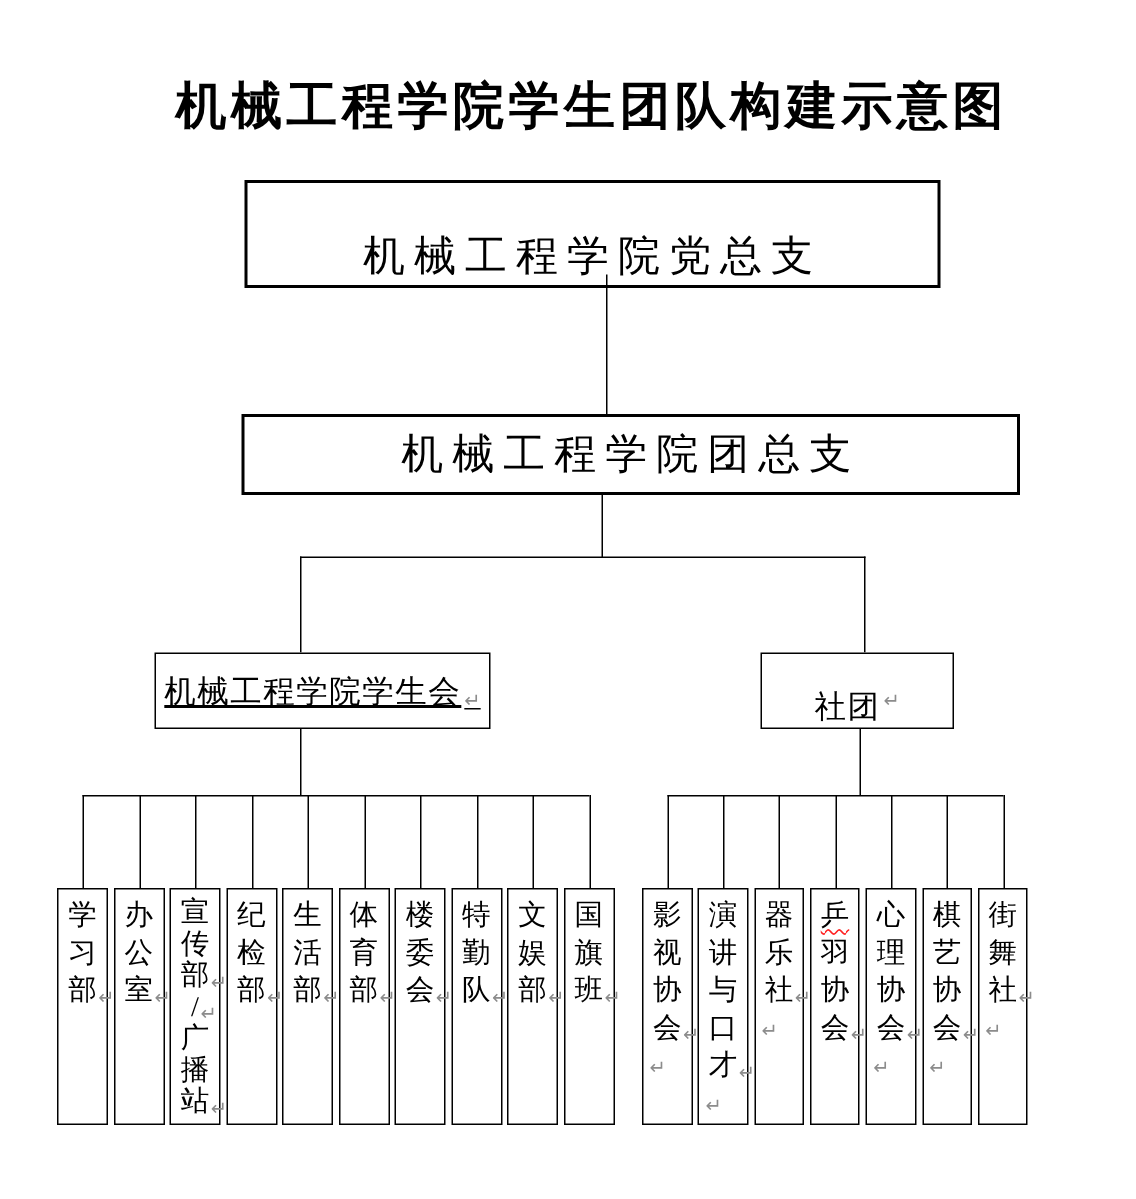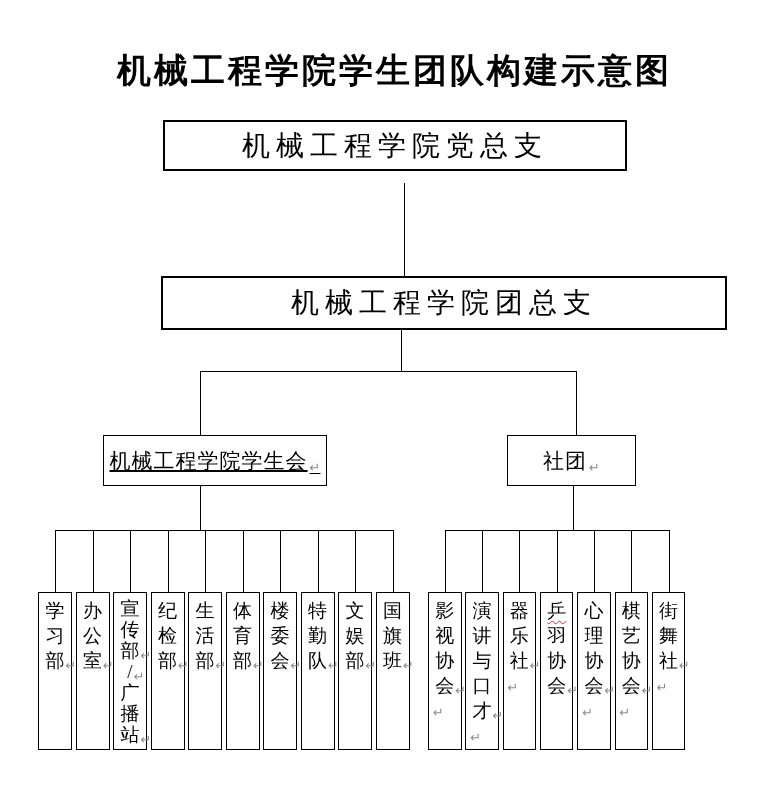--- a/index.html
+++ b/index.html
@@ -10,24 +10,24 @@
   }
   .title{
     position:absolute;top:48px;left:16px;width:100%;text-align:center;
     font-size:34px;font-weight:bold;letter-spacing:3px;white-space:nowrap;
   }
   .node{
     position:absolute;background:#fff;border:2px solid var(--line,#000);
     display:flex;align-items:center;justify-content:center;box-sizing:border-box;
     white-space:nowrap;
   }
-  .box-party {left:163px;top:120px;width:464px;height:51px;font-size:28px;letter-spacing:6px;}
-  .box-league{left:161px;top:276px;width:566px;height:54px;font-size:28px;letter-spacing:6px;}
+  .box-party {left:163px;top:120px;width:464px;height:72px;font-size:28px;letter-spacing:6px;align-items:flex-end;}
+  .box-league{left:161px;top:276px;width:519px;height:54px;font-size:28px;letter-spacing:6px;}
   .box-union {left:103px;top:435px;width:224px;height:51px;font-size:21px;letter-spacing:1px;border-width:1px;text-decoration:underline;}
-  .box-clubs {left:507px;top:435px;width:129px;height:51px;font-size:21px;letter-spacing:1px;border-width:1px;}
+  .box-clubs {left:507px;top:435px;width:129px;height:51px;font-size:21px;letter-spacing:1px;border-width:1px;align-items:flex-end;}
   .vline{position:absolute;width:1px;background:var(--line,#000);}
   .hline{position:absolute;height:1px;background:var(--line,#000);}
   .group{position:absolute;left:0;top:0;width:100%;height:100%;}
   .vbox{
     position:absolute;top:592px;height:158px;border:1px solid var(--line,#000);
     background:#fff;box-sizing:border-box;font-size:19px;text-align:center;
     padding-top:5px;
   }
   .vbox .line{position:relative;line-height:25px;height:25px;}
   .vbox.compact .line{line-height:21px;height:21px;}

